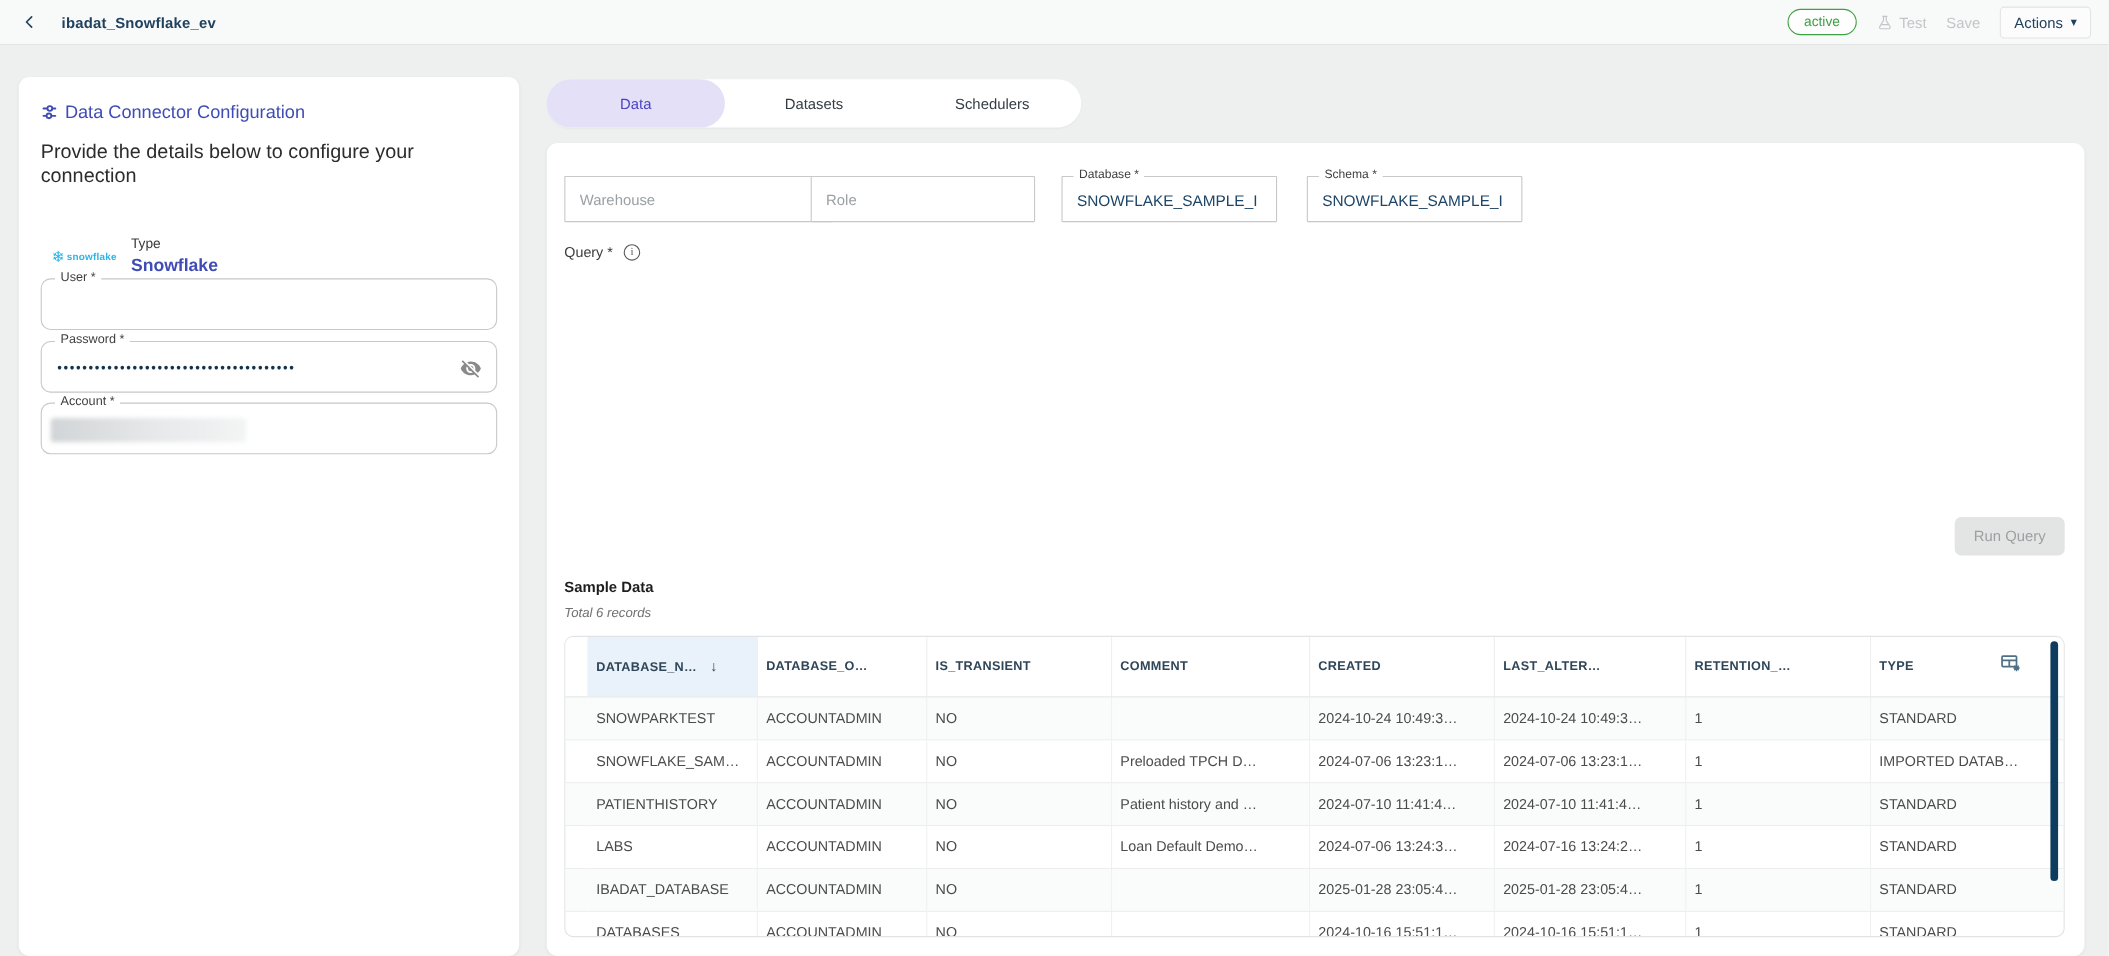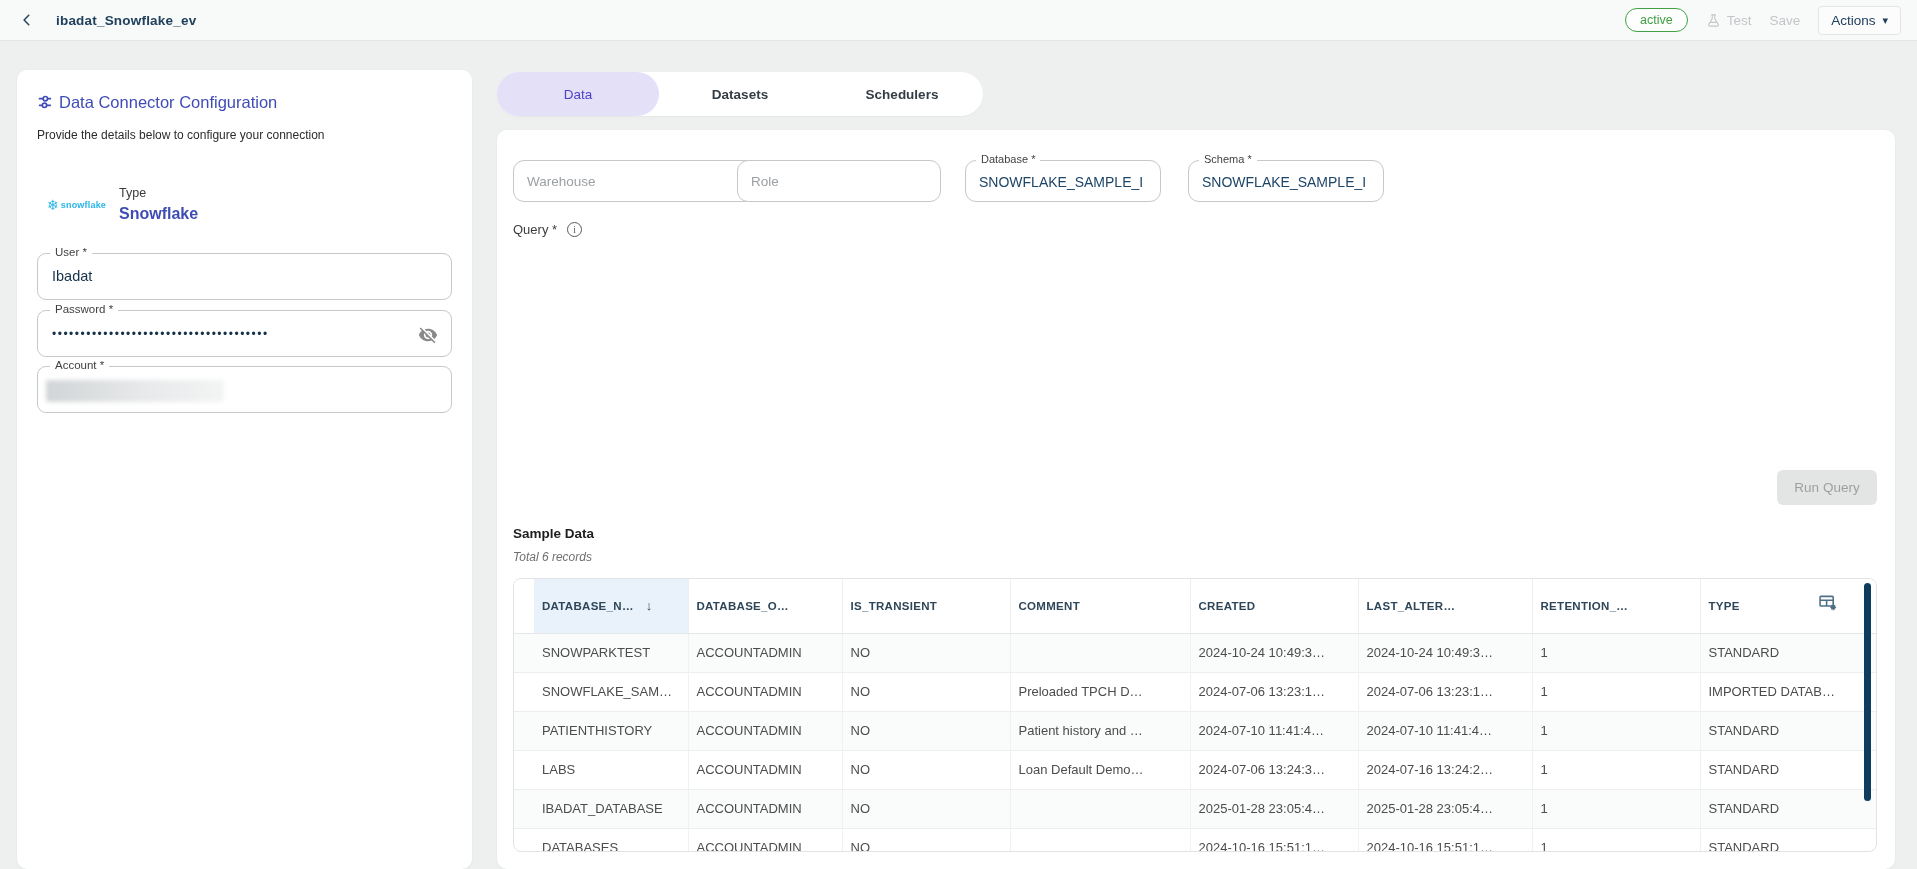--- a/index.html
+++ b/index.html
@@ -37,21 +37,21 @@
   .caret { font-size:11px; color:#20415e; }
 
   
   .config-card {
     position:absolute; left:17px; top:70px; width:455px; height:799px;
     background:#fff; border-radius:10px; box-shadow:0 1px 3px rgba(0,0,0,.05);
     padding:22px 20px;
   }
   .config-header { display:flex; align-items:center; gap:2px; color:#3f4cb5; }
   .config-header .title-text { font-size:16.5px; font-weight:500; }
-  .config-subtitle { margin-top:16px; font-size:12px; color:#2c2c2c; }
+  .config-subtitle { margin-top:16px; font-size:18px; color:#2c2c2c; }
   .type-row { margin-top:44px; margin-left:10px; display:flex; align-items:center; gap:20px; }
   .sf-logo { display:flex; align-items:center; gap:2px; color:#29b5e8; width:52px; }
   .sf-flake { font-size:14px; }
   .sf-word { font-size:9px; font-weight:700; letter-spacing:.2px; }
   .type-label { font-size:12.5px; color:#3a3a3a; }
   .type-value { font-size:16px; font-weight:600; color:#3f4cb5; margin-top:5px; }
 
   .mfield {
     position:absolute; left:20px; width:415px; height:47px;
     border:1px solid #c6c8ca; border-radius:9px; background:#fff;
@@ -71,30 +71,30 @@
     background:linear-gradient(90deg,#d2d5d7 0%,#e7e9ea 55%,#f3f4f4 100%);
     filter:blur(2px);
   }
 
   
   .tabs {
     position:absolute; left:497px; top:72px; width:486px; height:44px;
     background:#fff; border-radius:22px; display:flex; align-items:stretch;
     box-shadow:0 1px 2px rgba(0,0,0,.04);
   }
-  .tab { flex:1; display:flex; align-items:center; justify-content:center; font-size:13.5px; color:#343c45; cursor:pointer; border-radius:22px;font-weight:bold; }
+  .tab { flex:1; display:flex; align-items:center; justify-content:center; font-size:13.5px; color:#343c45; cursor:pointer; border-radius:22px; }
   .tab.active { background:#e3e0f8; color:#4d43c2; font-weight:400; }
 
   
   .content-card {
     position:absolute; left:497px; top:130px; width:1398px; height:739px;
     background:#fff; border-radius:10px; box-shadow:0 1px 3px rgba(0,0,0,.05);
   }
   .ifield {
-    position:absolute; top:30px; height:42px; border:1px solid #c6c8ca; border-radius:11px; background:#fff;
+    position:absolute; top:30px; height:42px; border:1px solid #c6c8ca; border-radius:1px; background:#fff;
   }
   .ifield .flabel {
     position:absolute; top:-8px; left:10px; background:#fff; padding:0 5px;
     font-size:11px; color:#3f3f3f;
   }
   .ifield input {
     width:100%; height:100%; border:none; outline:none; background:none;
     padding:0 13px; font-size:13.5px; font-family:inherit; color:#1d4567;
   }
   .ifield input::placeholder { color:#9aa0a4; }
@@ -211,21 +211,20 @@
       <span class="sf-word">snowflake</span>
     </span>
     <span>
       <div class="type-label">Type</div>
       <div class="type-value">Snowflake</div>
     </span>
   </div>
 
   <div class="mfield field-user">
     <span class="flabel">User *</span>
-    <div class="fvalue">Ibadat</div>
   </div>
 
   <div class="mfield field-password">
     <span class="flabel">Password *</span>
     <div class="fvalue">••••••••••••••••••••••••••••••••••••••</div>
     <button class="eye-btn">
       <svg width="20" height="20" viewBox="0 0 24 24" fill="currentColor">
           <path d="M12 7c2.76 0 5 2.24 5 5 0 .65-.13 1.26-.36 1.83l2.92 2.92c1.51-1.26 2.7-2.89 3.43-4.75-1.73-4.39-6-7.5-11-7.5-1.4 0-2.74.25-3.98.7l2.16 2.16C10.74 7.13 11.35 7 12 7zM2 4.27l2.28 2.28.46.46C3.08 8.3 1.78 10.02 1 12c1.73 4.39 6 7.5 11 7.5 1.55 0 3.03-.3 4.38-.84l.42.42L19.73 22 21 20.73 3.27 3 2 4.27zM7.53 9.8l1.55 1.55c-.05.21-.08.43-.08.65 0 1.66 1.34 3 3 3 .22 0 .44-.03.65-.08l1.55 1.55c-.67.33-1.41.53-2.2.53-2.76 0-5-2.24-5-5 0-.79.2-1.53.53-2.2zm4.31-.78 3.15 3.15.02-.16c0-1.66-1.34-3-3-3l-.17.01z"></path>
         </svg>
     </button>

